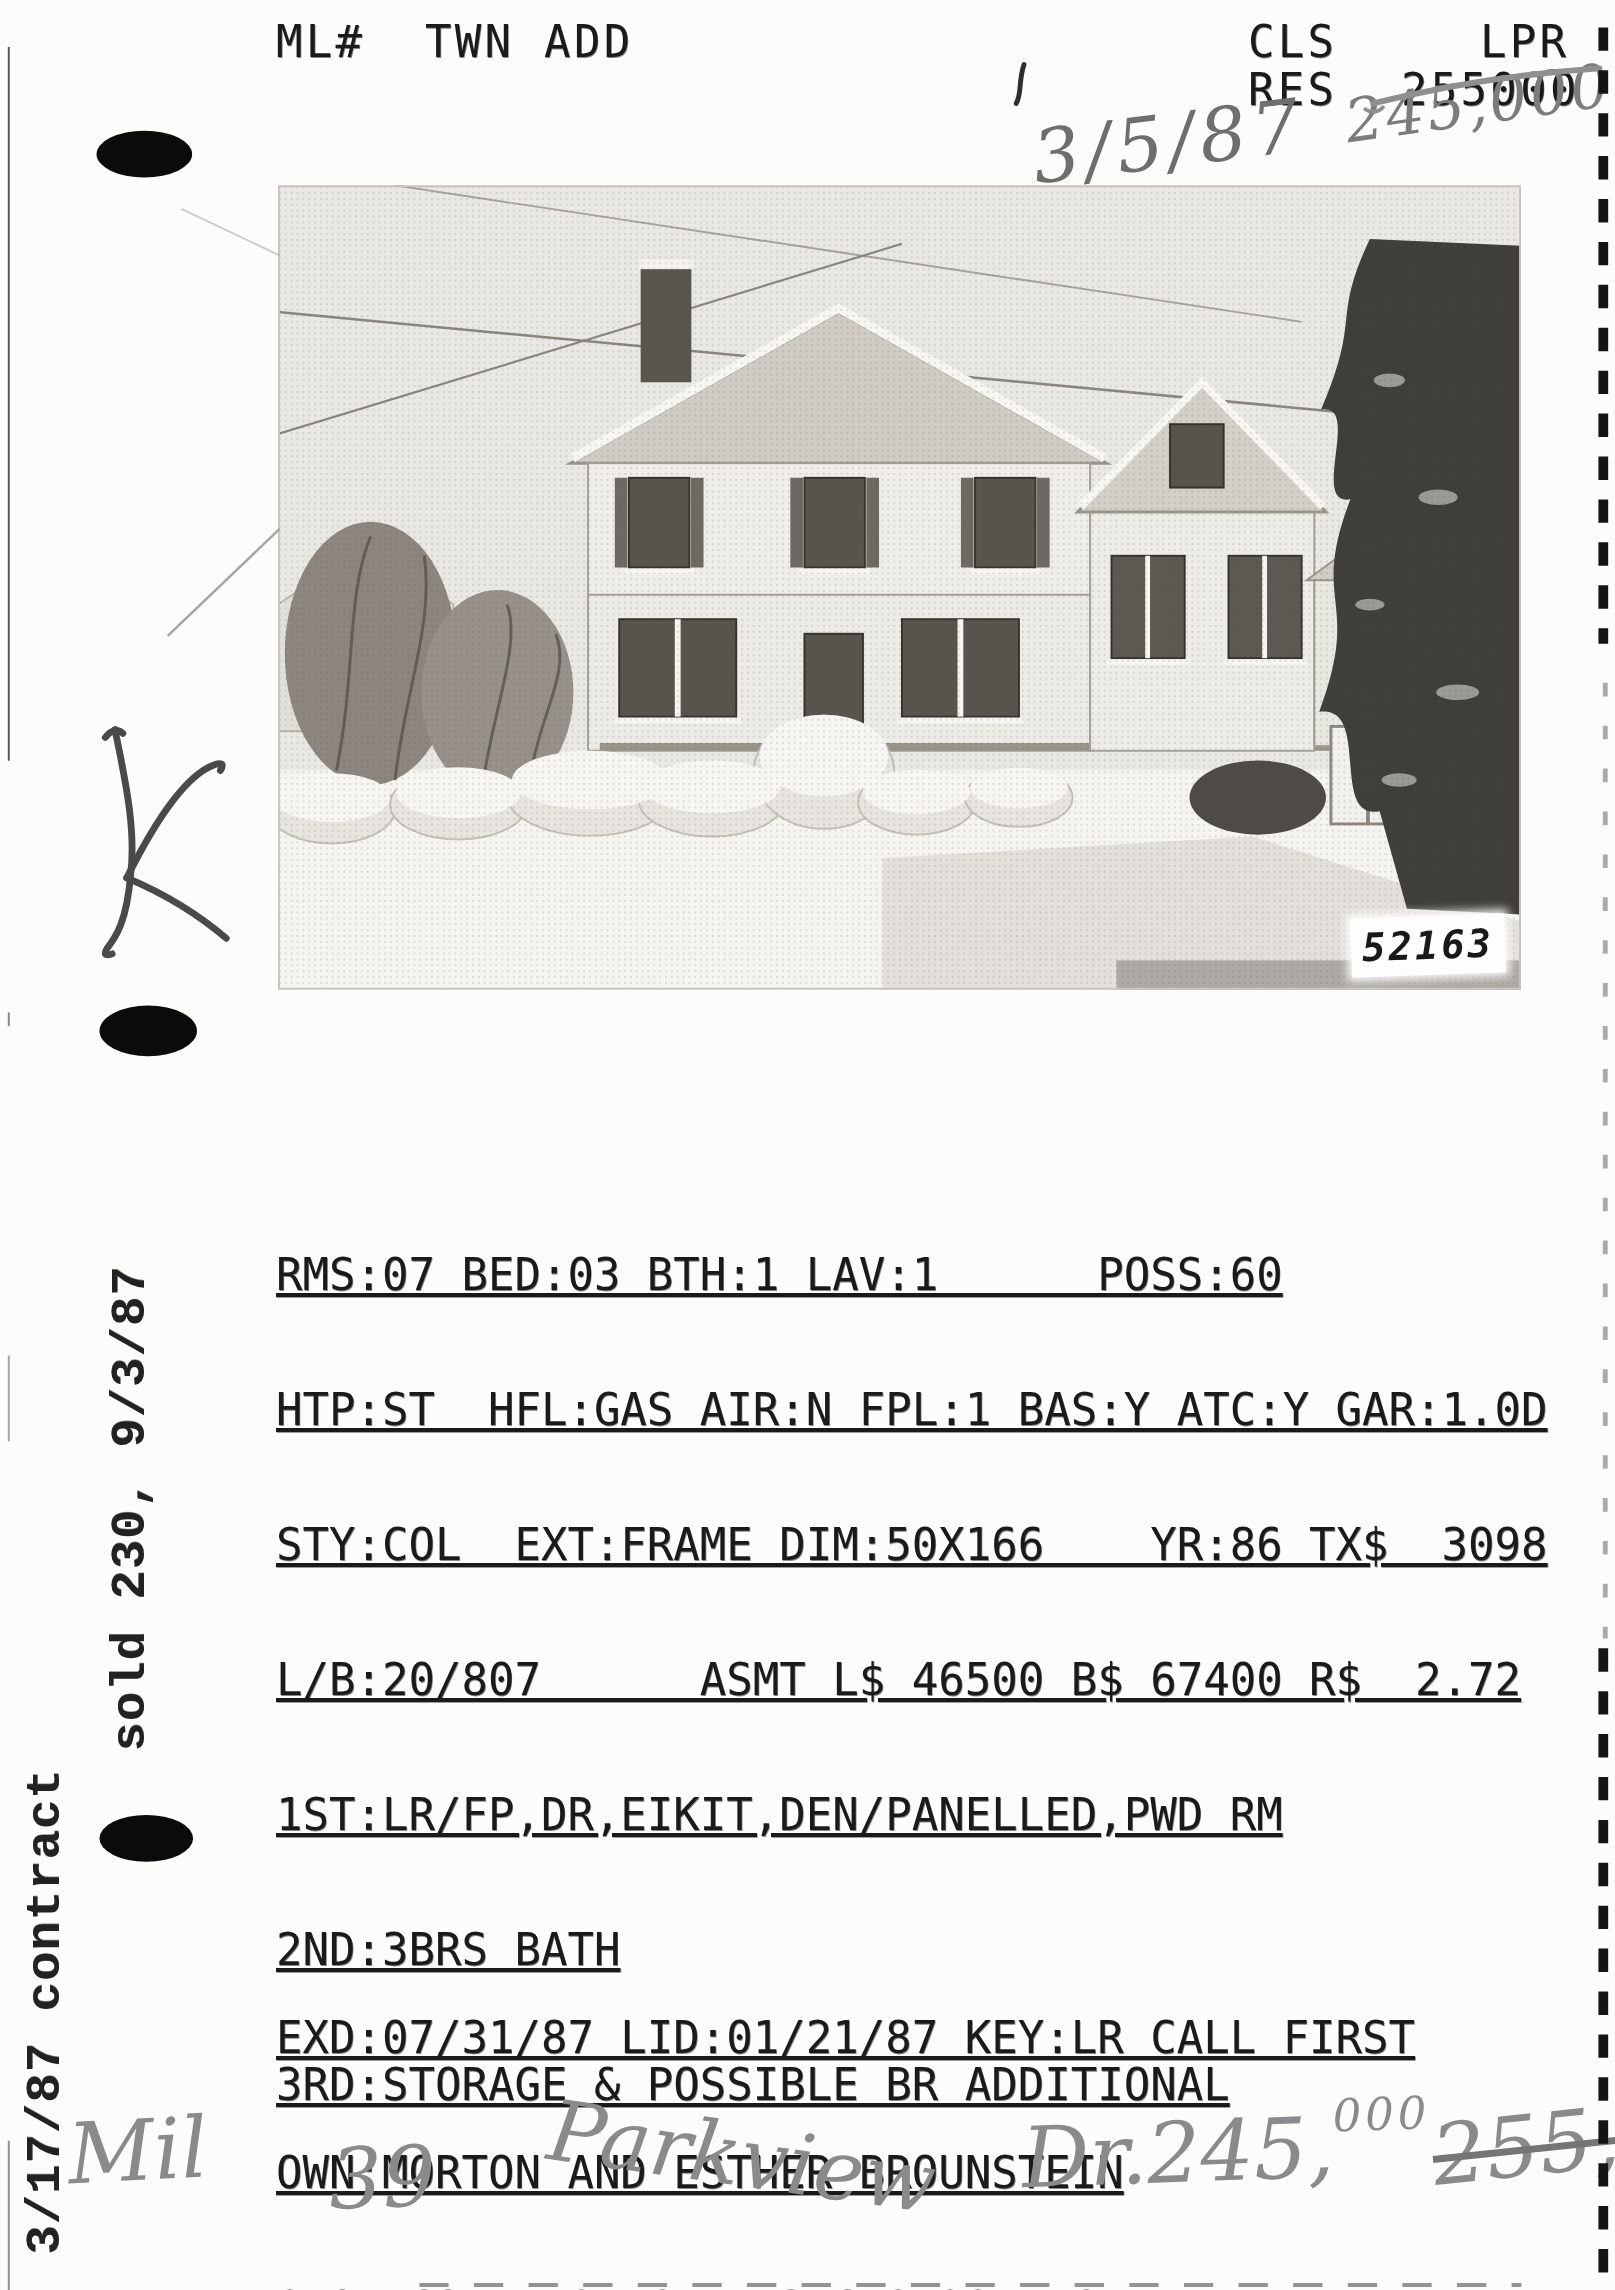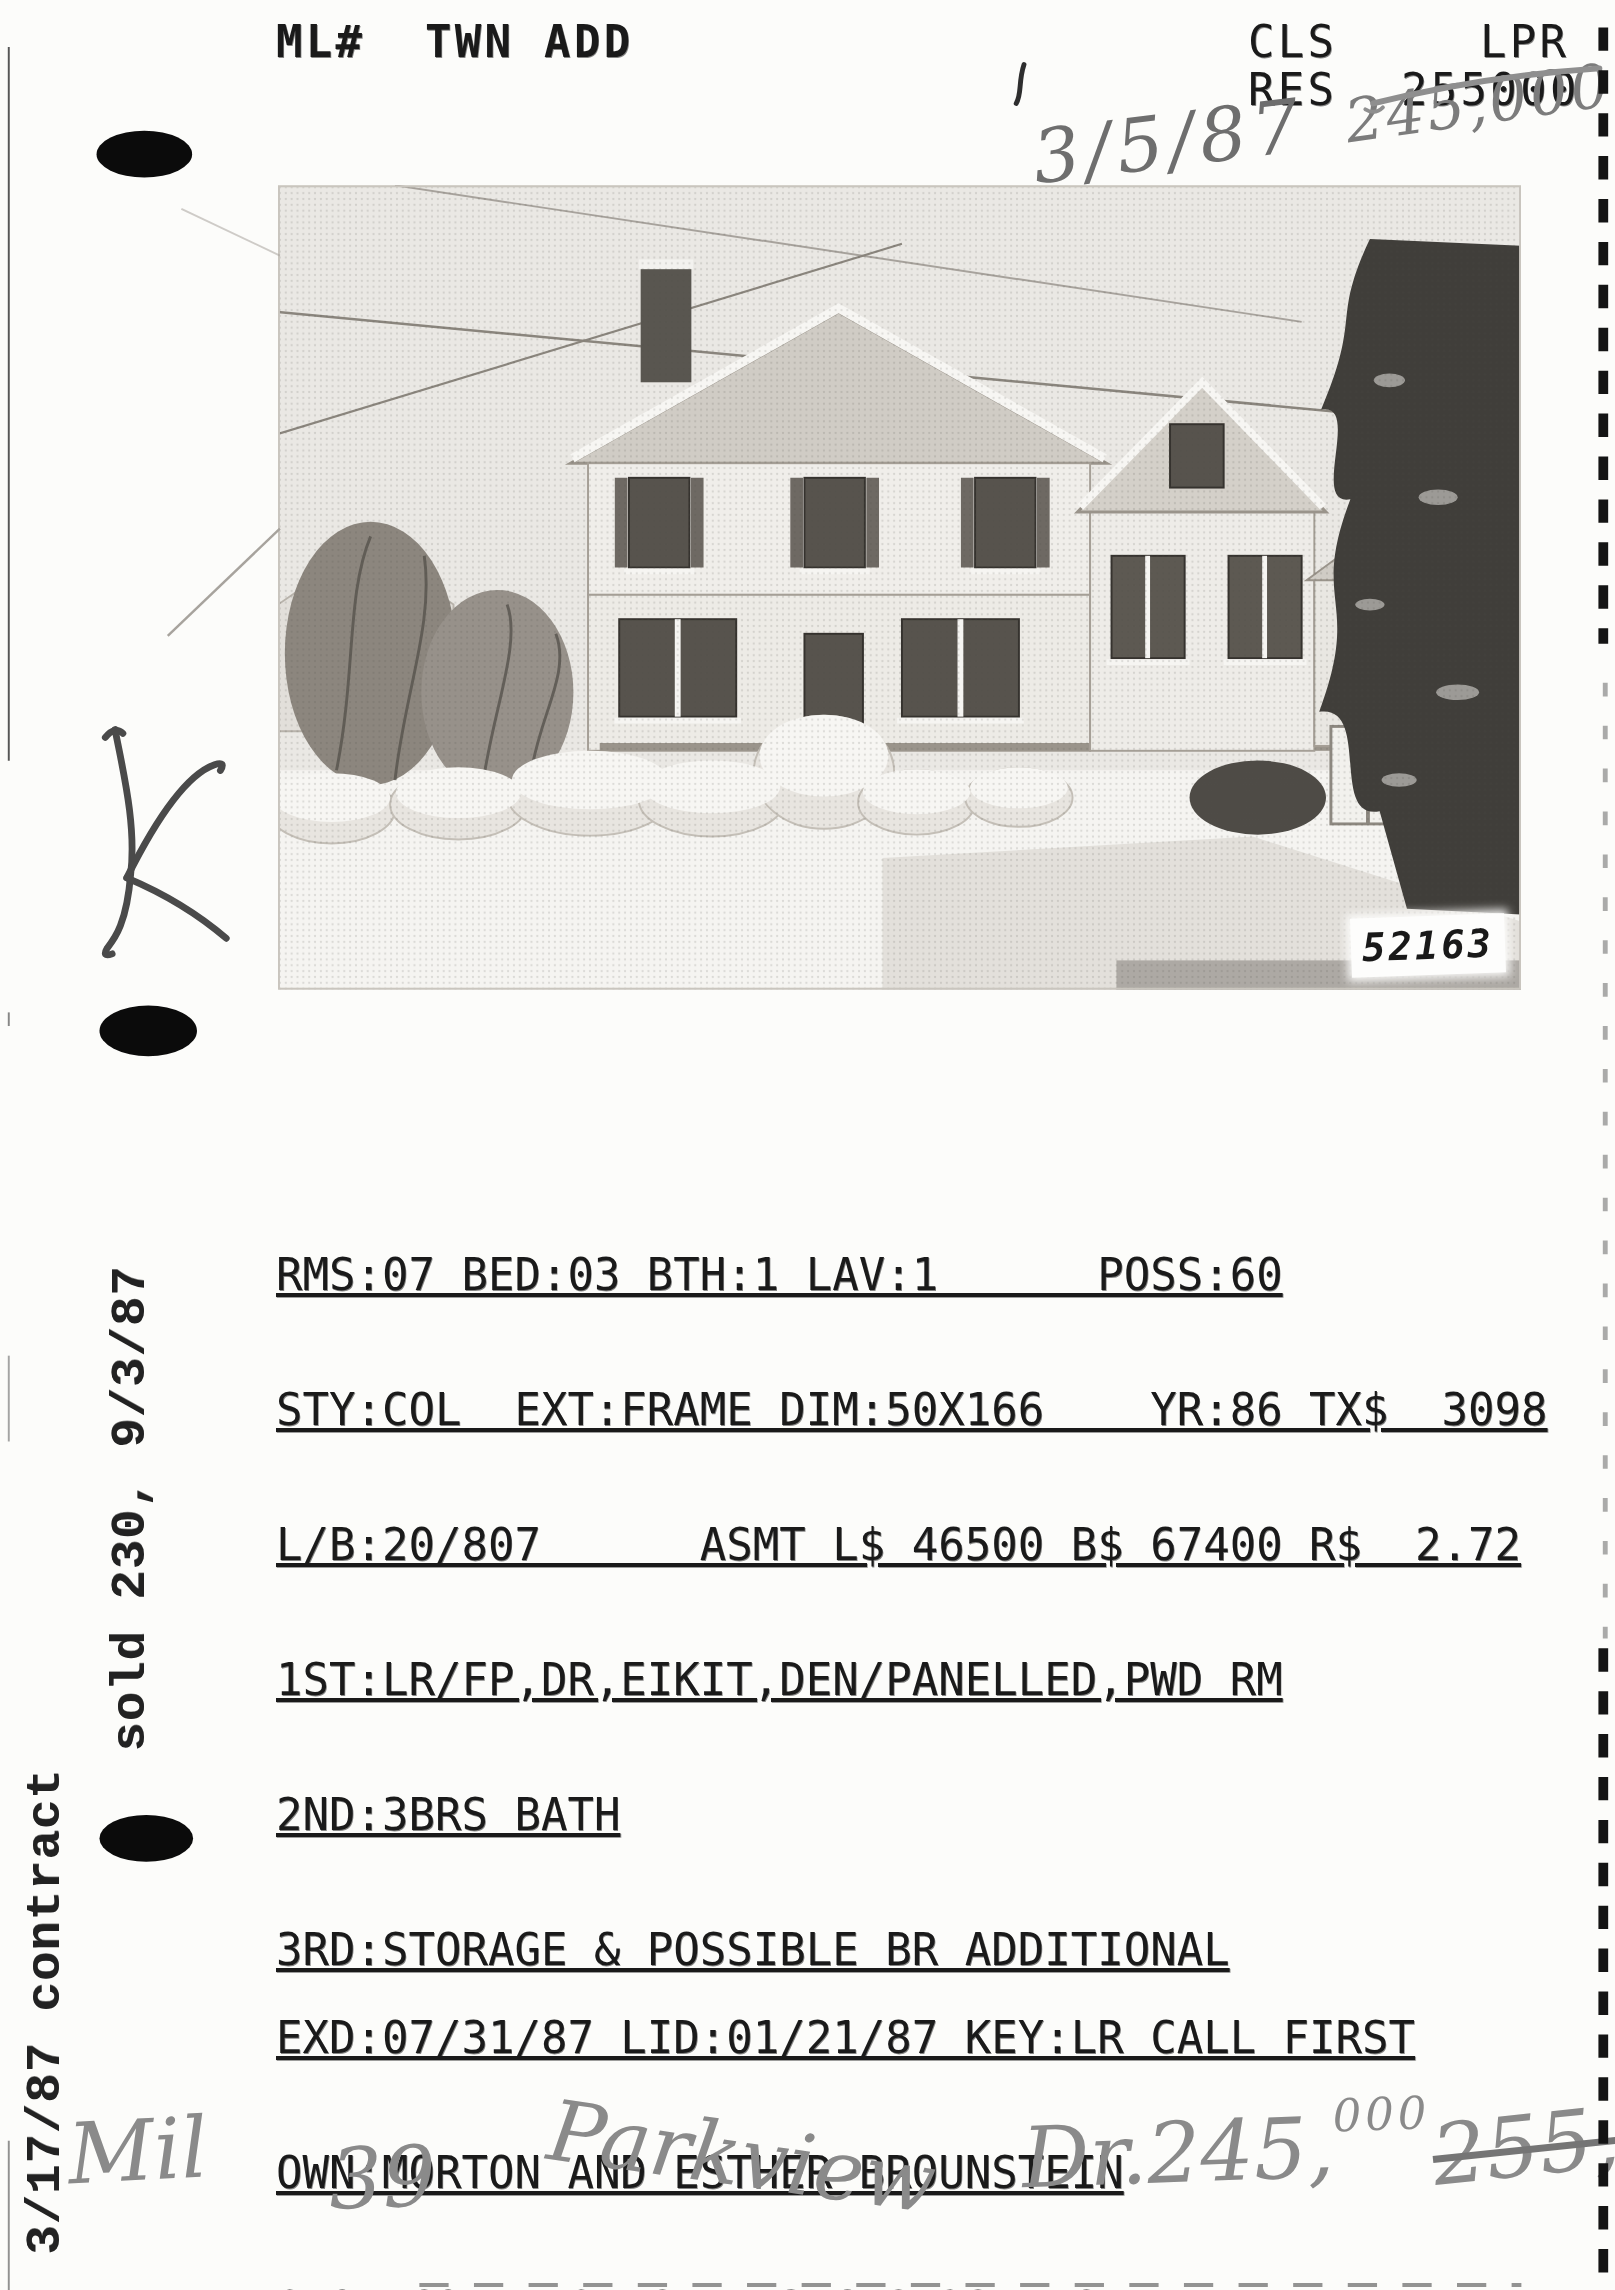--- a/index.html
+++ b/index.html
@@ -34,21 +34,21 @@
   .struck{display:inline-block;transform:rotate(-4deg);text-decoration:line-through;
           text-decoration-thickness:6.8px;text-decoration-color:#757575;}
   svg{display:block;}
   .overlay{position:absolute;left:0;top:0;pointer-events:none;}
 </style>
 </head>
 <body>
 
 <div class="page">
 
-  <span class="hdr typed" style="left:276px;top:15.6px;font-weight:bold;">ML#  TWN ADD</span>
+  <span class="hdr typed" style="left:276px;top:15.6px;">ML#  TWN ADD</span>
   <span class="hdr typed" style="left:1248px;top:15.6px;">CLS</span>
   <span class="hdr typed" style="left:1480px;top:15.6px;">LPR</span>
   <span class="hdr typed" style="left:1248px;top:64px;">RES</span>
   <span class="hdr typed" style="left:1401px;top:64px;">255000</span>
 
   <span class="pencil hand-date">3/5/87</span>
   <span class="pencil hand-price">245,000</span>
 
   <div class="photo">
     <svg width="1243" height="805" viewBox="0 0 1275 825">
@@ -168,20 +168,21 @@
         </g>
       </g>
       <rect x="0" y="0" width="1275" height="825" fill="url(#ht)"></rect>
       <rect x="1" y="1" width="1273" height="823" fill="none" stroke="#c9c5be" stroke-width="2"></rect>
     </svg>
     <div class="photo-label">52163</div>
   </div>
 
   <div class="block typed" style="top:1162px;">
     <div>RMS:07 BED:03 BTH:1 LAV:1      POSS:60</div>
+    <div>HTP:ST  HFL:GAS AIR:N FPL:1 BAS:Y ATC:Y GAR:1.0D</div>
     <div>STY:COL  EXT:FRAME DIM:50X166    YR:86 TX$  3098</div>
     <div>L/B:20/807      ASMT L$ 46500 B$ 67400 R$  2.72</div>
     <div>1ST:LR/FP,DR,EIKIT,DEN/PANELLED,PWD RM</div>
     <div>2ND:3BRS BATH</div>
     <div>3RD:STORAGE &amp; POSSIBLE BR ADDITIONAL</div>
     
     
     
     
     

